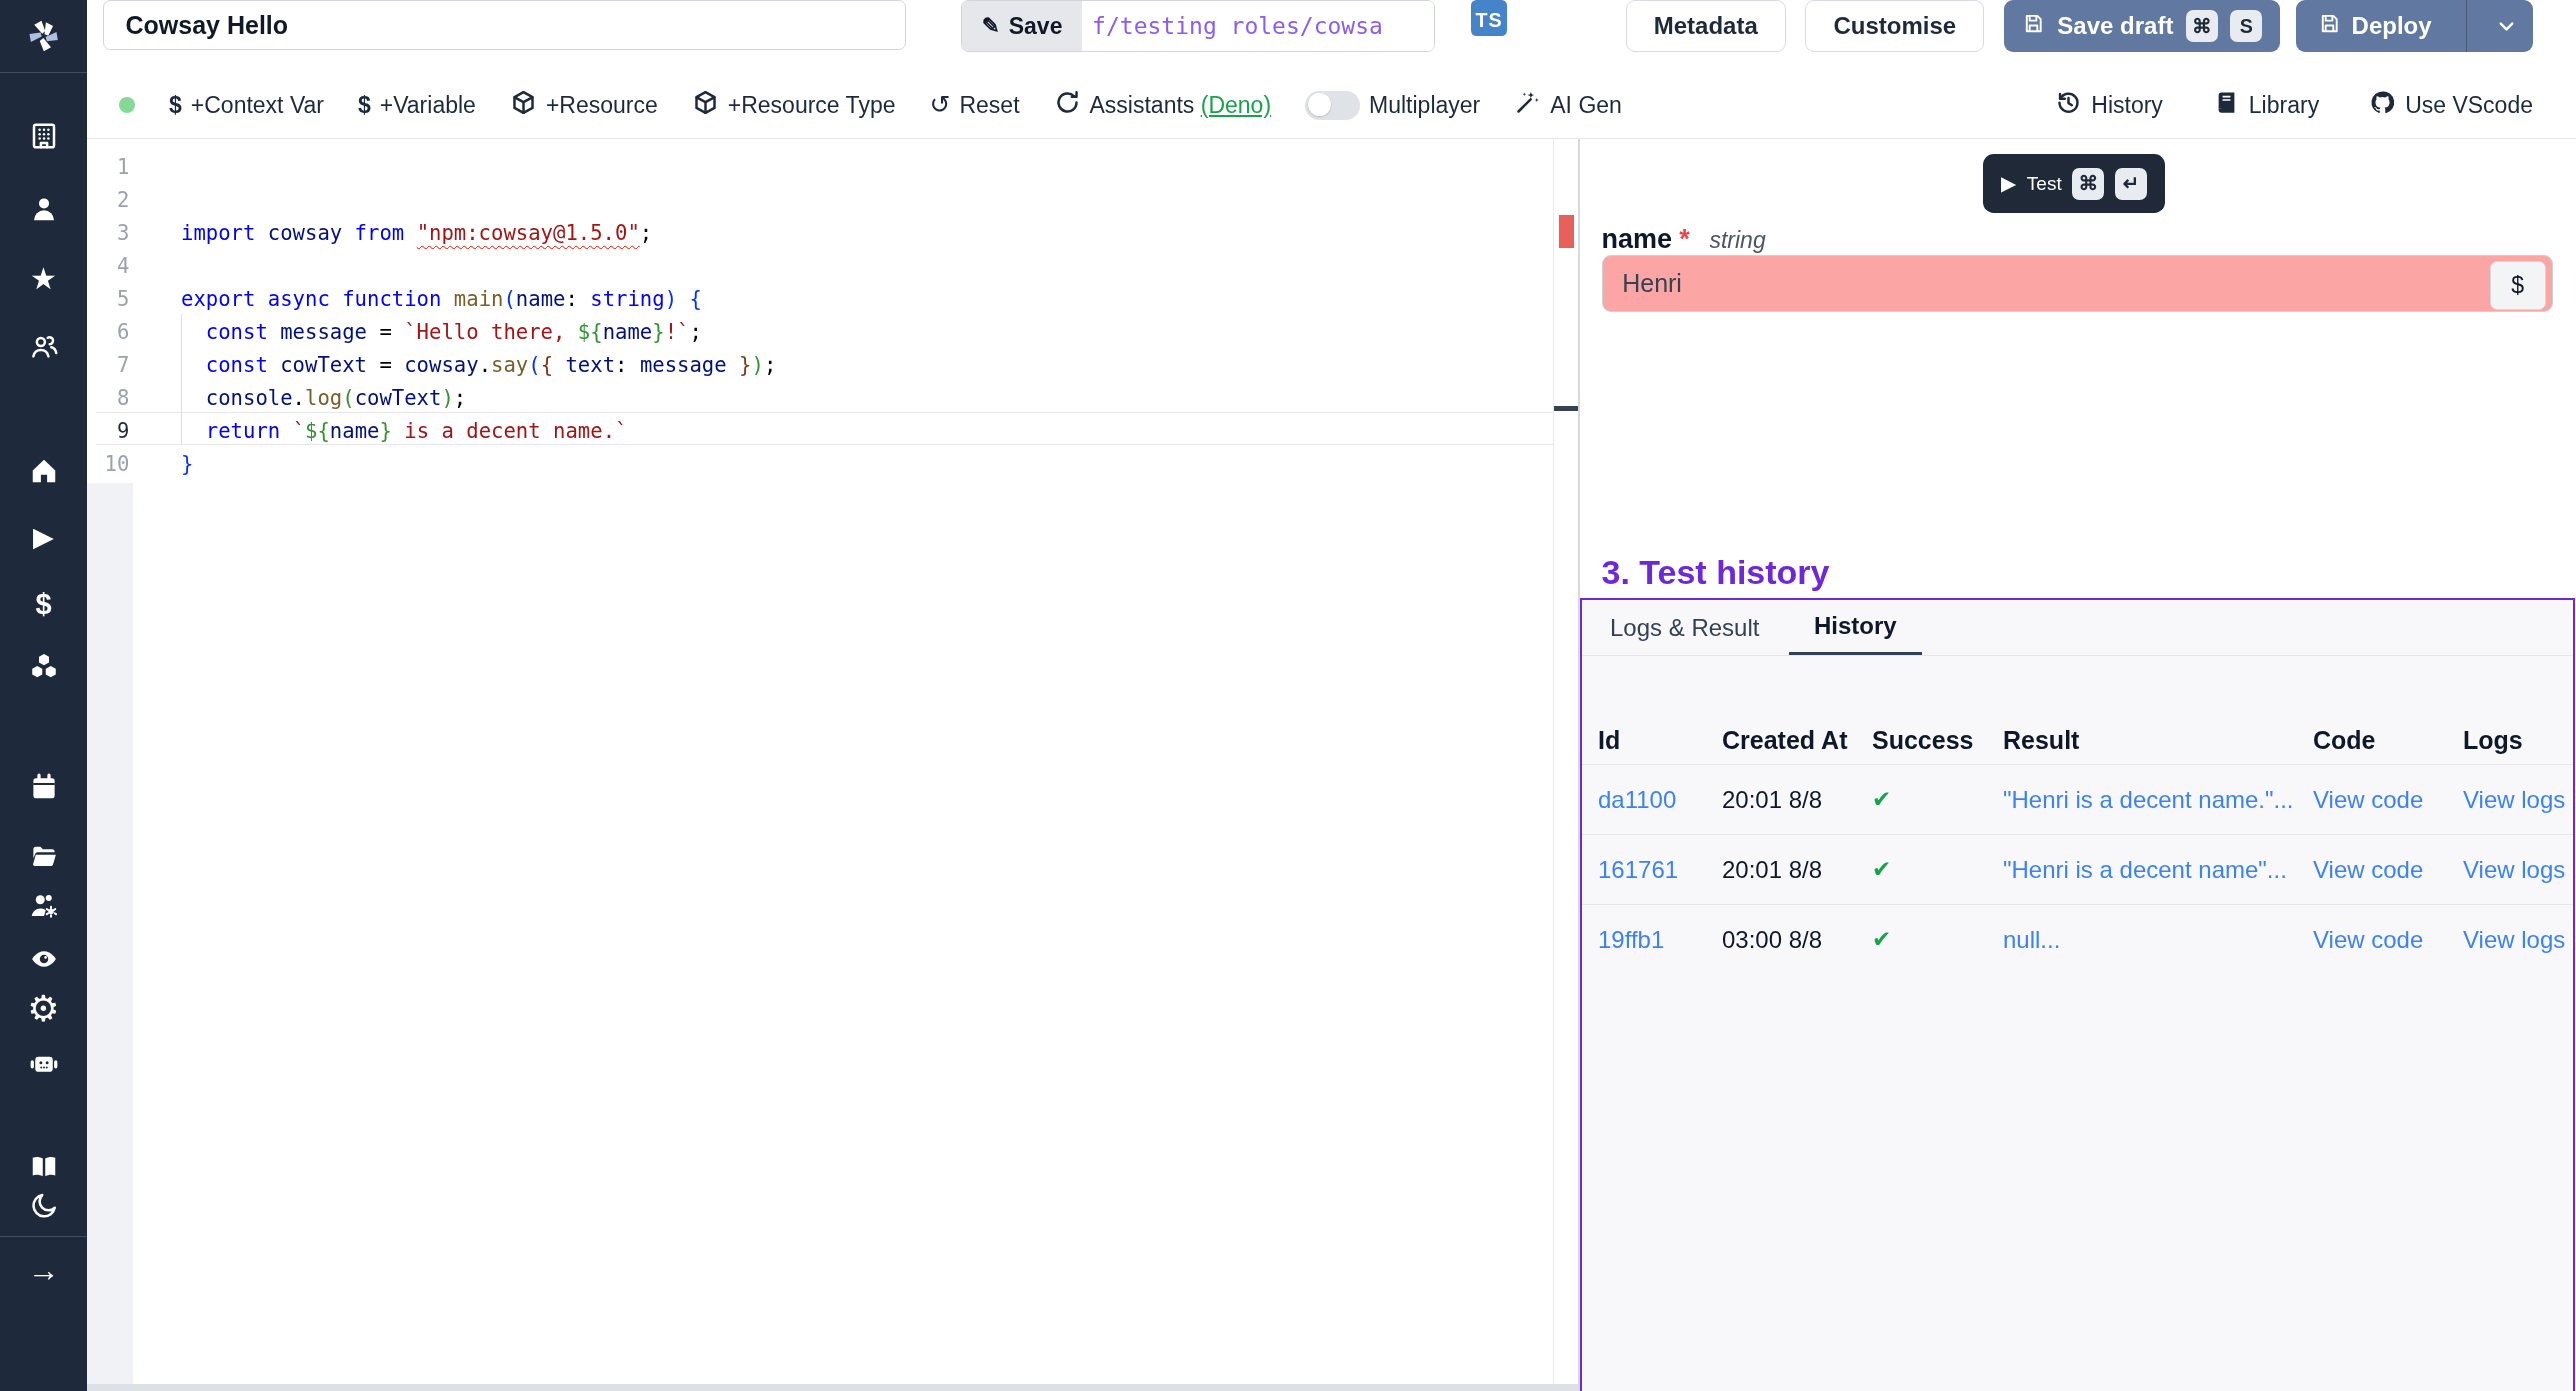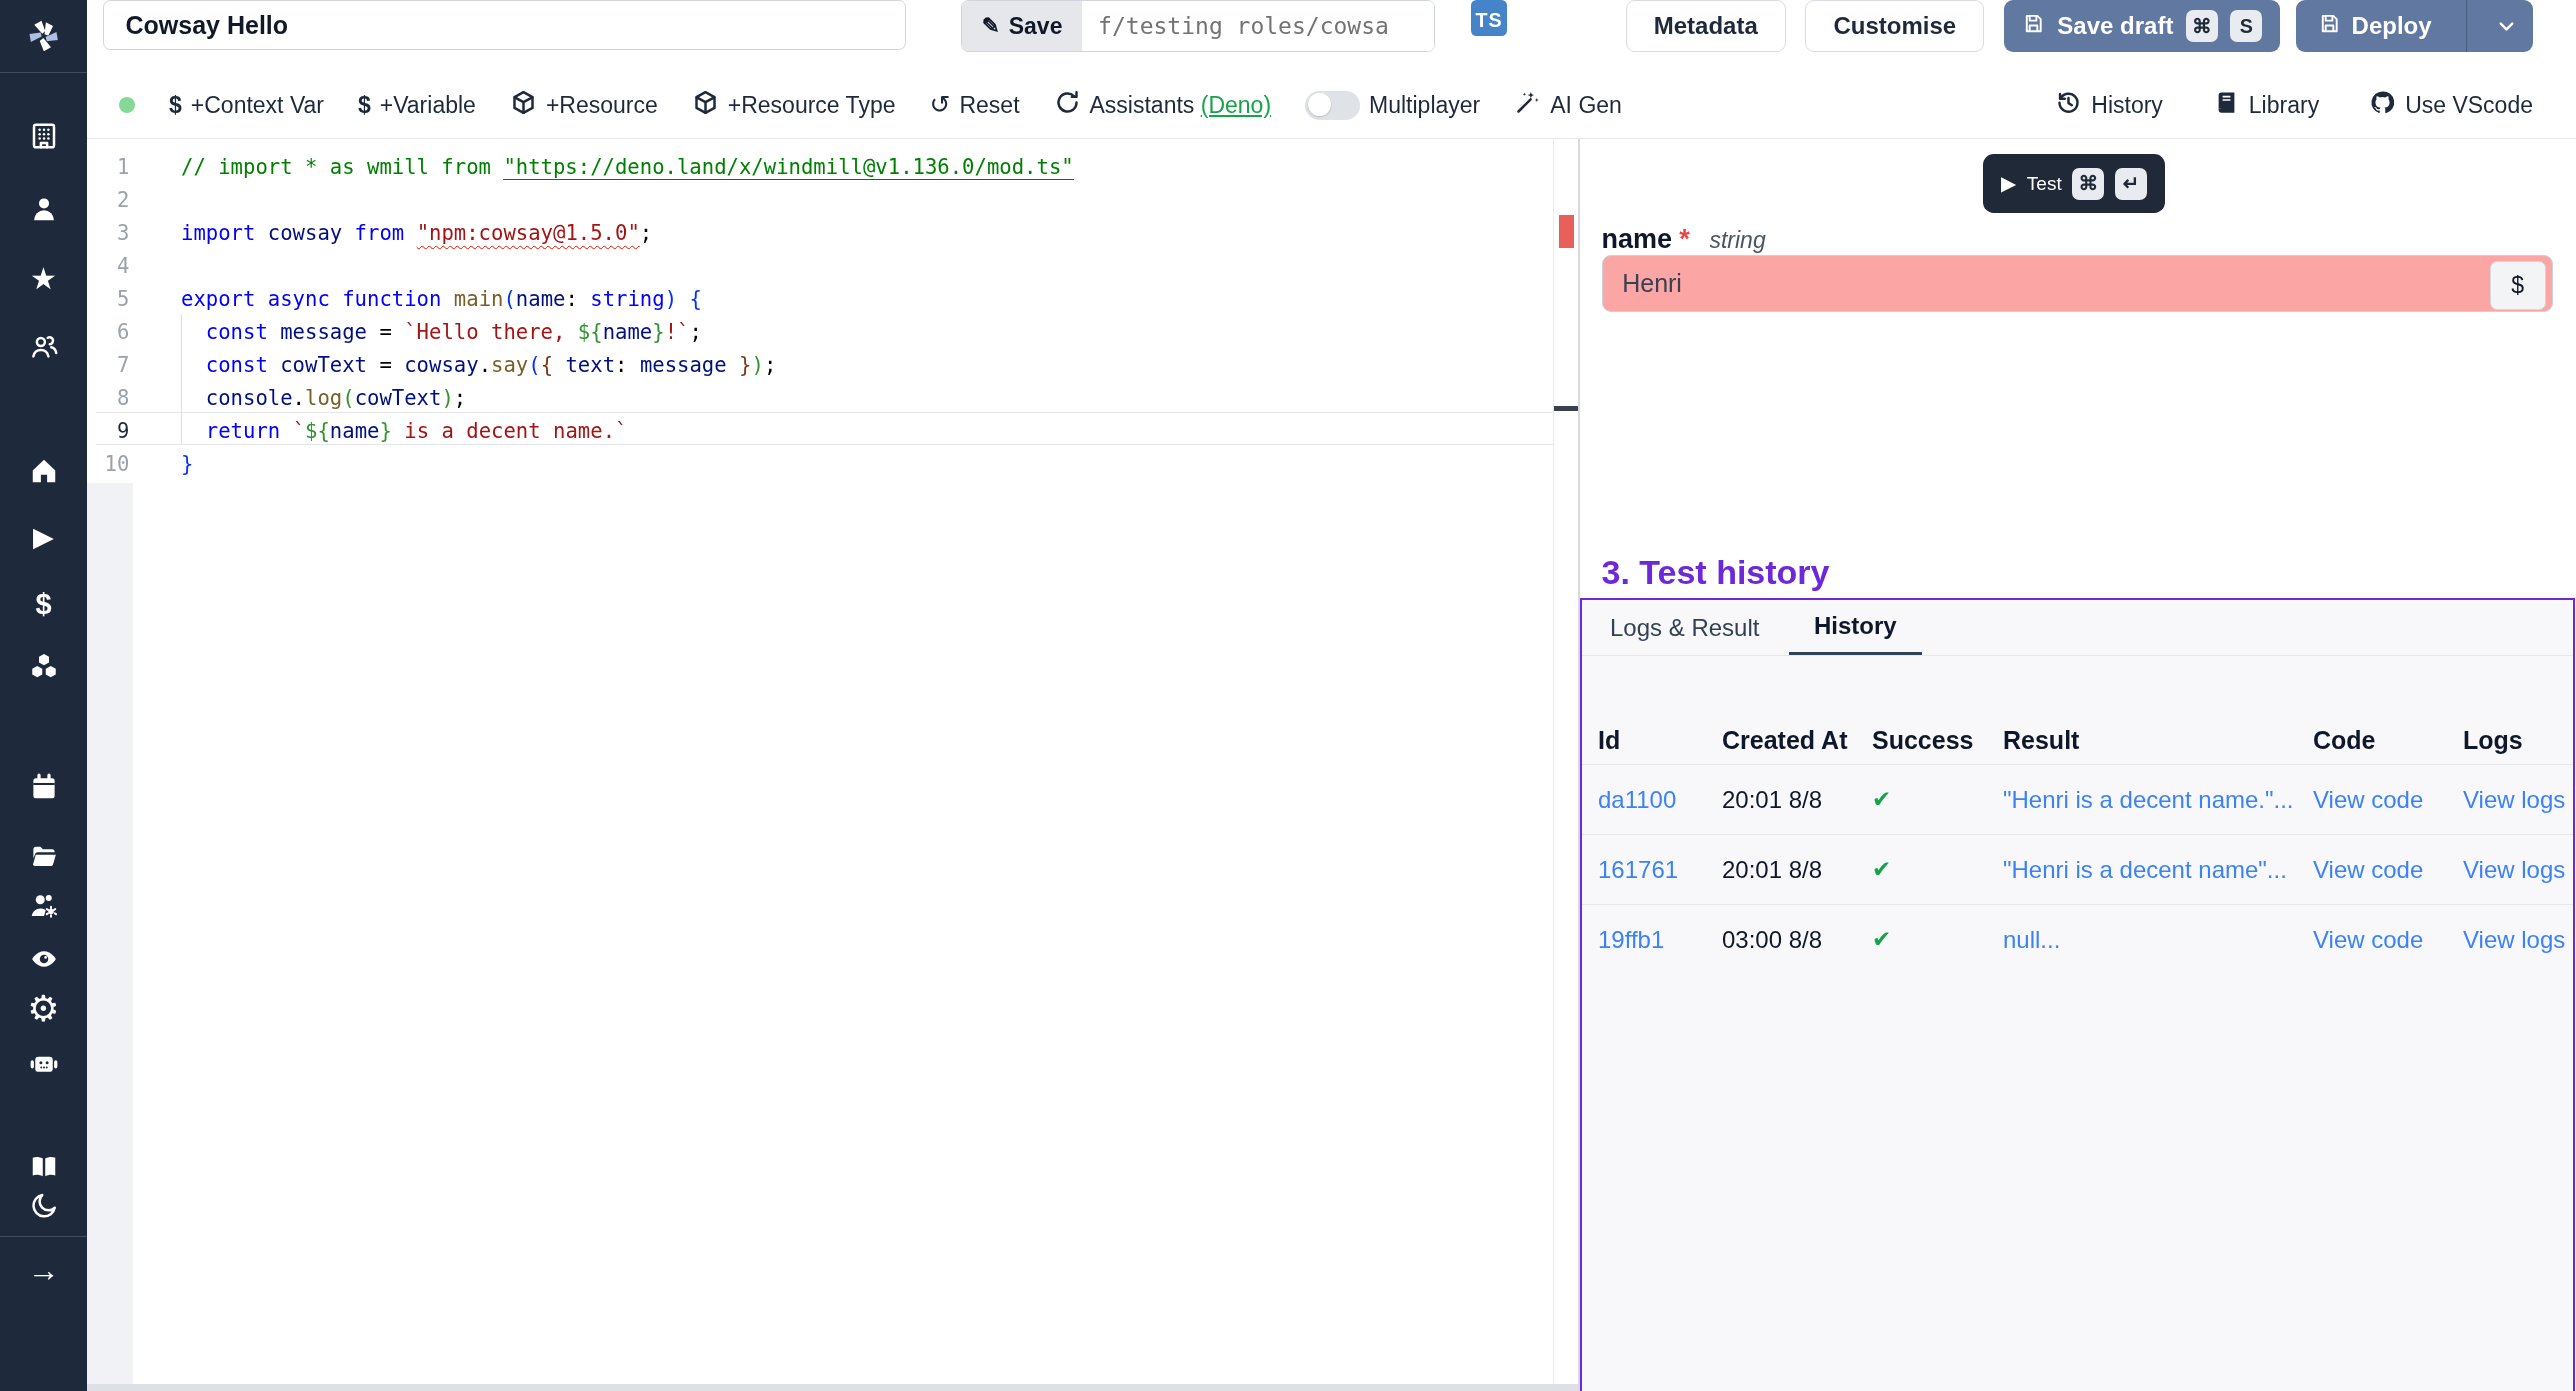--- a/index.html
+++ b/index.html
@@ -12,21 +12,21 @@
   .sb-icon svg{display:block;}
   .sb-glyph{font-size:29px;line-height:1;color:#fff;}
   .logo{position:absolute;left:0;top:10.7px;width:87px;height:50px;display:flex;align-items:center;justify-content:center;}
   
   .header{position:absolute;left:87px;top:0;right:0;height:72px;background:#fff;border-bottom:0.9px solid #e5e7eb;display:flex;}
   .title-input{margin-left:16px;width:803px;height:50px;border:0.9px solid #d1d5db;border-radius:7.2px;
       font-family:"Liberation Sans",sans-serif;font-size:25px;font-weight:700;color:#111827;padding:0 21.5px;box-sizing:border-box;outline:none;}
   .path-wrap{margin-left:55px;height:52px;width:474px;display:flex;border:0.9px solid #d1d5db;border-radius:7.2px;overflow:hidden;box-sizing:border-box;background:#fff;}
   .path-chip{background:#e5e7eb;display:flex;align-items:center;gap:9px;padding:0 19.7px;font-size:23px;font-weight:600;color:#111827;cursor:pointer;}
   .path-chip .pencil{font-size:21.5px;}
-  .path-input{flex:1;border:none;outline:none;font-family:"DejaVu Sans Mono",monospace;font-size:23px;color:#737373;padding:0 16px;min-width:0;}
+  .path-input{flex:1;border:none;outline:none;font-family:"DejaVu Sans Mono",monospace;font-size:23px;color:#8b5cf6;padding:0 10px;min-width:0;}
   .ts-badge{margin-left:36px;width:36px;height:36px;background:#4584c8;border-radius:5.4px;color:#fff;font-size:19.7px;font-weight:700;display:flex;align-items:flex-end;justify-content:center;padding-bottom:3.6px;box-sizing:border-box;letter-spacing:0.9px;}
   .hdr-spacer{flex:1;}
   .btn-outline{height:52px;padding:0 27px;border:0.9px solid #d8dce2;border-radius:9px;background:#fff;font-size:24px;font-weight:600;color:#1e293b;display:flex;align-items:center;cursor:pointer;margin-right:19.7px;}
   .btn-primary{height:52px;background:#6179a0;border-radius:9px;color:#fff;font-size:24px;font-weight:600;display:flex;align-items:center;gap:12.5px;padding:0 18px;cursor:pointer;border:none;}
   .kbd{min-width:32px;height:32px;background:#e8ebef;border-radius:7.2px;color:#1f2937;font-size:19.7px;font-weight:600;display:flex;align-items:center;justify-content:center;padding:0 5.4px;box-sizing:border-box;}
   .deploy{margin-left:16px;margin-right:43px;padding:0;}
   .deploy .dep-main{display:flex;align-items:center;gap:10.7px;padding:0 21.5px;height:100%;}
   .dep-div{width:0.9px;height:100%;background:rgba(30,41,59,.35);}
   .dep-chevron{width:54px;height:100%;display:flex;align-items:center;justify-content:center;cursor:pointer;}
   
@@ -350,21 +350,21 @@
           <span>Use VScode</span>
         </div>
       </div>
   </div>
 
   <div class="editor">
     <div class="gutter-tail"></div>
     <div class="line-highlight"></div>
     <div class="indent-guide"></div>
     <div class="code-lines" id="code-lines">
-        <div class="crow"><span class="ln">1</span><span class="cl"><span class="cm">// import * as wmill from </span><span class="cm lk">"https://deno.land/x/windmill@v1.136.0/mod.ts"</span></span></div>
+        <div class="crow"><span class="ln">1</span></div>
         <div class="crow"><span class="ln">2</span><span class="cl"></span></div>
         <div class="crow"><span class="ln">3</span><span class="cl"><span class="kw">import</span><span class="id"> cowsay </span><span class="kw">from</span><span class="pl"> </span><span class="st sq">"npm:cowsay@1.5.0"</span><span class="pl">;</span></span></div>
         <div class="crow"><span class="ln">4</span><span class="cl"></span></div>
         <div class="crow"><span class="ln">5</span><span class="cl"><span class="kw">export</span><span class="pl"> </span><span class="kw">async</span><span class="pl"> </span><span class="kw">function</span><span class="pl"> </span><span class="fn">main</span><span class="b1">(</span><span class="id">name</span><span class="pl">: </span><span class="kw">string</span><span class="b1">)</span><span class="pl"> </span><span class="b1">{</span></span></div>
         <div class="crow"><span class="ln">6</span><span class="cl"><span class="pl">  </span><span class="kw">const</span><span class="id"> message </span><span class="pl">= </span><span class="st">`Hello there, </span><span class="b2">${</span><span class="id">name</span><span class="b2">}</span><span class="st">!`</span><span class="pl">;</span></span></div>
         <div class="crow"><span class="ln">7</span><span class="cl"><span class="pl">  </span><span class="kw">const</span><span class="id"> cowText </span><span class="pl">= </span><span class="id">cowsay</span><span class="pl">.</span><span class="fn">say</span><span class="b1">(</span><span class="b3">{</span><span class="pl"> </span><span class="id">text</span><span class="pl">: </span><span class="id">message</span><span class="pl"> </span><span class="b3">}</span><span class="b2">)</span><span class="pl">;</span></span></div>
         <div class="crow"><span class="ln">8</span><span class="cl"><span class="pl">  </span><span class="id">console</span><span class="pl">.</span><span class="fn">log</span><span class="b2">(</span><span class="id">cowText</span><span class="b2">)</span><span class="pl">;</span></span></div>
         <div class="crow"><span class="ln active">9</span><span class="cl"><span class="pl">  </span><span class="kw">return</span><span class="pl"> </span><span class="st">`</span><span class="b2">${</span><span class="id">name</span><span class="b2">}</span><span class="st"> is a decent name.`</span></span></div>
         <div class="crow"><span class="ln">10</span><span class="cl"><span class="b1">}</span></span></div>
       </div>

